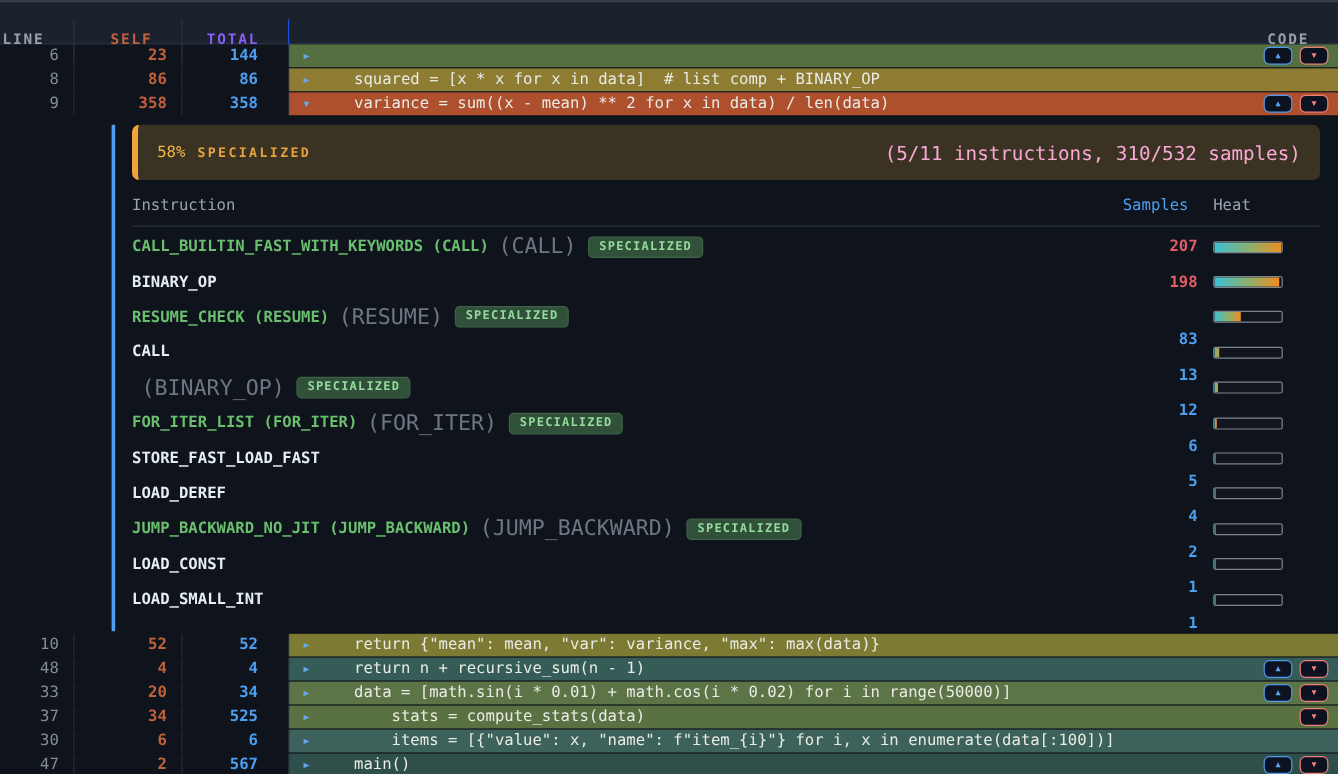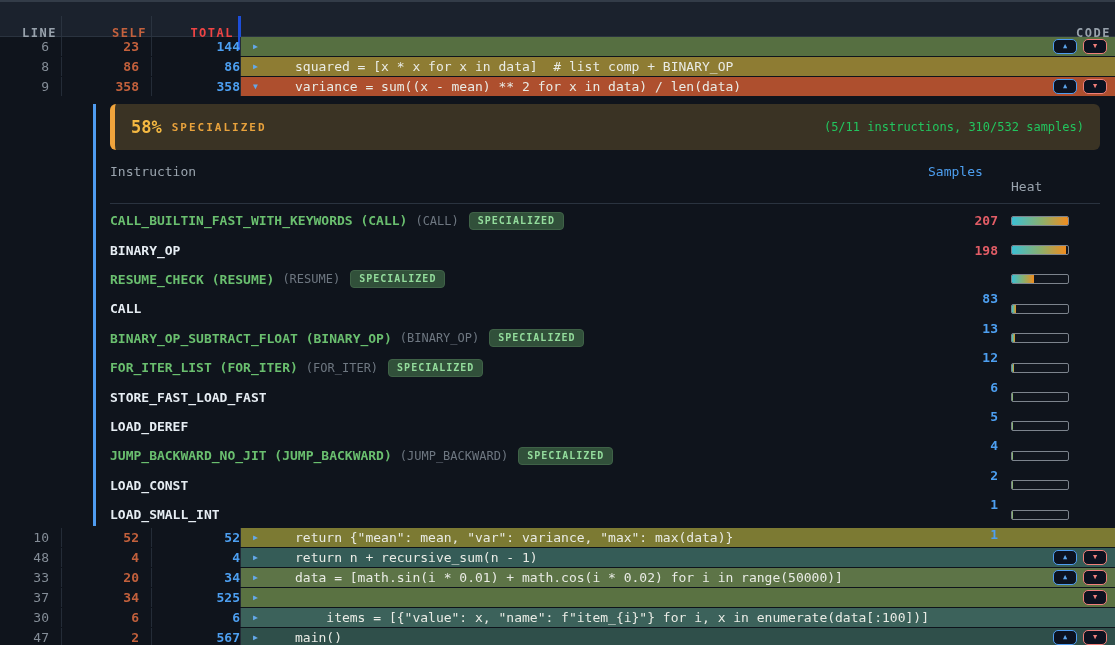--- a/index.html
+++ b/index.html
@@ -10,32 +10,32 @@
   }
   .app { width:1115px; height:645px; }
 
   
   .thead {
     display:flex; height:37px; background:#1b222d;
     border-top:2px solid #333c48; border-bottom:1px solid #2a333f;
     align-items:center;
     font-size:12px; font-weight:bold; letter-spacing:1.5px; color:#98a2ac;
   }
-  .th { padding-right:4px; text-align:right;margin-top:28px; }
+  .th { padding-right:24px; text-align:right;margin-top:28px; }
   .th-line  { width:62px;  border-right:1px solid #2a333f; height:100%; display:flex; align-items:center; justify-content:flex-end; }
   .th-self  { width:90px;  border-right:1px solid #2a333f; height:100%; display:flex; align-items:center; justify-content:flex-end; color:#c4613d; }
-  .th-total { width:89px;  border-right:3px solid #1d4ed8; height:100%; display:flex; align-items:center; justify-content:flex-end; color:#ef4444; }
+  .th-total { width:89px;  border-right:1px solid #1d4ed8; height:100%; display:flex; align-items:center; justify-content:flex-end; color:#8b5cf6; }
   .th-code  { flex:1; text-align:right; padding-left:15px; }
 
   
   .code-row { display:flex; height:20px; border-bottom:1px solid #0f141c; font-size:13px; }
   .cell { display:flex; align-items:center; height:100%; }
   .cell-line  { width:62px; justify-content:flex-end; padding-right:12px; color:#848d97; border-right:1px solid #242c37; }
   .cell-self  { width:90px; justify-content:flex-end; padding-right:12px; color:#c2603c; font-weight:bold; border-right:1px solid #242c37; }
-  .cell-total { width:89px; justify-content:flex-end; padding-right:0; color:#4d9ff0; font-weight:bold; border-right:1px solid #242c37; }
+  .cell-total { width:89px; justify-content:flex-end; padding-right:25px; color:#4d9ff0; font-weight:bold; border-right:1px solid #242c37; }
   .cell-code  { flex:1; color:#e9ebe5; cursor:pointer; }
   .tri { width:10px; margin-left:12px; font-size:8px; color:#64a8e8; flex:none; }
   .code-text { margin-left:32px; white-space:pre; }
   .row-buttons { margin-left:auto; margin-right:8px; display:flex; gap:6px; }
   .hbtn {
     width:24px; height:15px; border-radius:5px; background:#0c1220;
     display:flex; align-items:center; justify-content:center; cursor:pointer;
   }
   .hbtn .glyph { font-size:7px; line-height:1; }
   .hbtn.up   { border:1.5px solid #4f9cf0; } .hbtn.up .glyph   { color:#5ba3ea; }
@@ -43,37 +43,37 @@
 
   
   .panel { position:relative; height:424px; background:#0f141c; }
   .panel-accent { position:absolute; left:93px; top:0; bottom:2px; width:3px; background:#4f9cf0; }
   .panel-content { margin-left:110px; width:990px; }
   .summary-box {
     margin-top:7px; height:46px; background:#3a3324;
     border-left:5px solid #f0a43c; border-radius:6px;
     display:flex; align-items:center; padding:0 16px;
   }
-  .summary-pct { font-size:17px; font-weight:bold; color:#f5b942; }
+  .summary-pct { font-size:13px; font-weight:normal; color:#f5b942; }
   .summary-label { font-size:11px; font-weight:bold; letter-spacing:2px; color:#e8a23c; margin-left:10px; }
-  .summary-detail { margin-left:auto; font-size:12px; color:#22c55e; }
+  .summary-detail { margin-left:auto; font-size:16px; color:#f9a8d4; }
 
   .itable-header {
     display:flex; margin-top:14px; padding-bottom:9px; border-bottom:1px solid #2a333f;
     font-size:13px; color:#9aa4ae;
   }
   .ith-instruction { flex:1; }
-  .ith-samples { width:70px; text-align:left; color:#4d9ff0; }
-  .ith-heat { width:102px; padding-left:13px;margin-top:15px; }
+  .ith-samples { width:70px; text-align:center; color:#4d9ff0; }
+  .ith-heat { width:102px; padding-left:13px; }
 
   .itable-body { margin-top:2px; }
   .irow { display:flex; align-items:center; height:29.4px; font-size:13px; }
   .iname { font-weight:bold; white-space:pre; }
   .iname.spec { color:#6abf6f; } .iname.plain { color:#e6edf3; }
-  .ibase { color:#6e7781; font-size:12px; margin-left:8px; }
+  .ibase { color:#6e7781; font-size:18px; margin-left:8px; }
   .ibadge {
     margin-left:10px; font-size:10px; font-weight:bold; letter-spacing:1px;
     color:#93dc9c; background:#31503a; border:1px solid #3f6247;
     padding:2px 8px 3px; border-radius:4px;
   }
   .icell-instruction { flex:1; display:flex; align-items:center;text-align:center; }
   .icell-samples { width:70px; text-align:right; font-weight:bold; }
   .icell-samples.hot  { color:#e25d66; }
   .icell-samples.cold { color:#4d9ff0;margin-top:39px; }
   .icell-heat { width:102px; padding-left:13px; }
@@ -203,21 +203,20 @@
     <div class="icell-samples cold">13</div>
     <div class="icell-heat">
       <div class="heat-track">
         <div class="heat-fill" style="width: 6.28019%;"></div>
       </div>
     </div>
   </div>
 
   <div class="irow">
     <div class="icell-instruction">
-      <span class="iname spec">BINARY_OP_SUBTRACT_FLOAT (BINARY_OP)</span>
       <span class="ibase">(BINARY_OP)</span>
       <span class="ibadge">SPECIALIZED</span>
     </div>
     <div class="icell-samples cold">12</div>
     <div class="icell-heat">
       <div class="heat-track">
         <div class="heat-fill" style="width: 5.7971%;"></div>
       </div>
     </div>
   </div>
@@ -352,20 +351,21 @@
       </span>
     </div>
   </div>
 
   <div class="code-row">
     <div class="cell cell-line">37</div>
     <div class="cell cell-self">34</div>
     <div class="cell cell-total">525</div>
     <div class="cell cell-code" style="background: rgb(90, 114, 66);">
       <span class="tri">▶</span>
+      <span class="code-text">    stats = compute_stats(data)</span>
       <span class="row-buttons">
 
         <span class="hbtn down">
               <span class="glyph">▼</span>
             </span>
       </span>
     </div>
   </div>
 
   <div class="code-row">

